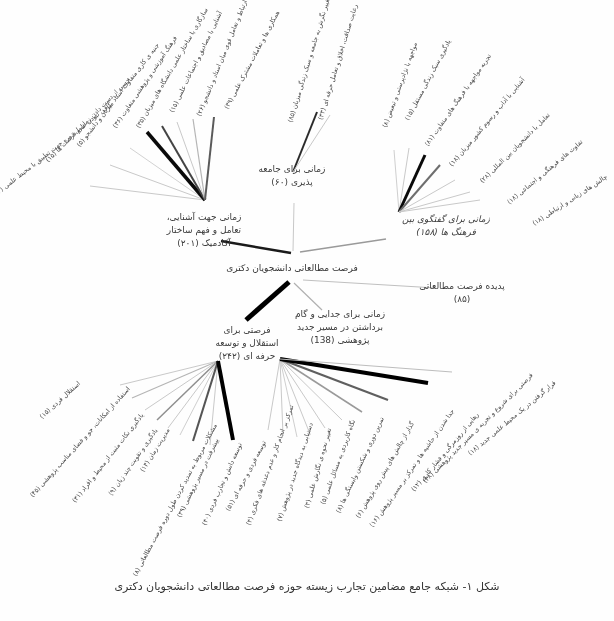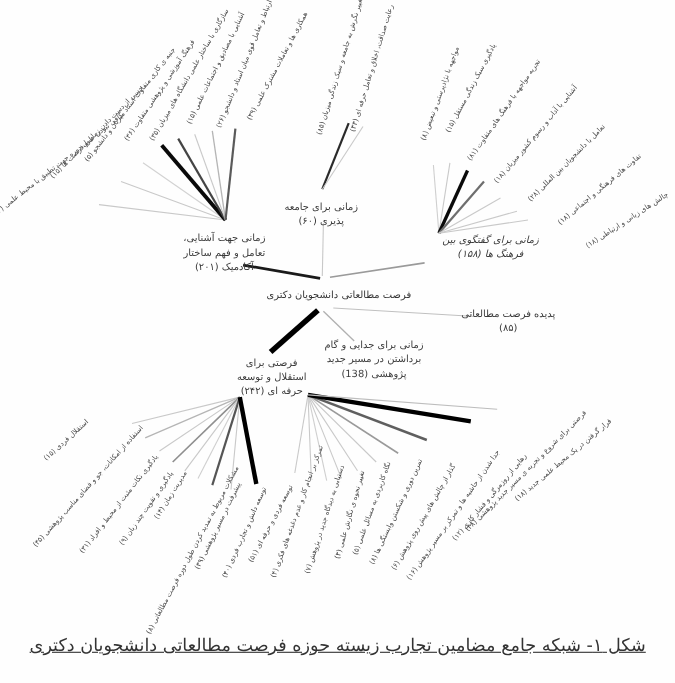--- a/index.html
+++ b/index.html
@@ -2,25 +2,25 @@
 <html lang="fa"><head>
 <meta charset="utf-8">
 <style>
   html,body{margin:0;padding:0;}
   body{background:#ffffff;font-family:"DejaVu Sans","Liberation Sans",sans-serif;}
   #stage{position:relative;width:614px;height:621px;background:#fefefe;overflow:hidden;}
   #wires{position:absolute;left:0;top:0;z-index:1;}
   .node{position:absolute;z-index:3;transform:translate(-50%,-50%);
         text-align:center;color:#3a3a3a;font-size:9px;line-height:1.45;
         white-space:nowrap;direction:rtl;}
-  .node.central{color:#333;margin-left:16px;}
+  .node.central{color:#333;}
   .leaf{position:absolute;z-index:2;color:#4a4a4a;font-size:6.5px;
         white-space:nowrap;direction:rtl;transform-origin:center center;}
   .caption{position:absolute;z-index:3;transform:translate(-50%,-50%);
-        font-size:16px;color:#333;direction:rtl;white-space:nowrap;text-decoration:underline;}
+        font-size:11px;color:#333;direction:rtl;white-space:nowrap;}
 </style>
 </head>
 <body>
 
 <div id="stage">
   <svg id="wires" width="614" height="621" viewBox="0 0 614 621">
       <line x1="221" y1="241" x2="291" y2="253" stroke="#1a1a1a" stroke-width="2.5" stroke-linecap="butt"></line>
       <line x1="294" y1="203" x2="293" y2="251" stroke="#c8c8c8" stroke-width="1" stroke-linecap="butt"></line>
       <line x1="300" y1="252" x2="386" y2="239" stroke="#9a9a9a" stroke-width="1.5" stroke-linecap="butt"></line>
       <line x1="303" y1="280" x2="436" y2="288" stroke="#c0c0c0" stroke-width="1" stroke-linecap="butt"></line>
@@ -65,21 +65,21 @@
     </svg>
   <div id="nodes-layer">
       <div class="node central" style="left: 292px; top: 269px;">
         <div>فرصت مطالعاتی دانشجویان دکتری</div>
       </div>
       <div class="node" style="left: 204px; top: 231px;">
         <div>زمانی جهت آشنایی،</div>
         <div>تعامل و فهم ساختار</div>
         <div>آکادمیک (۲۰۱)</div>
       </div>
-      <div class="node" style="left: 292px; top: 196px;">
+      <div class="node" style="left: 292px; top: 176px;">
         <div>زمانی برای جامعه</div>
         <div>پذیری (۶۰)</div>
       </div>
       <div class="node" style="left: 446px; top: 226px; font-style: italic;">
         <div>زمانی برای گفتگوی بین</div>
         <div>فرهنگ ها (۱۵۸)</div>
       </div>
       <div class="node" style="left: 462px; top: 293px;">
         <div>پدیده فرصت مطالعاتی</div>
         <div>(۸۵)</div>

